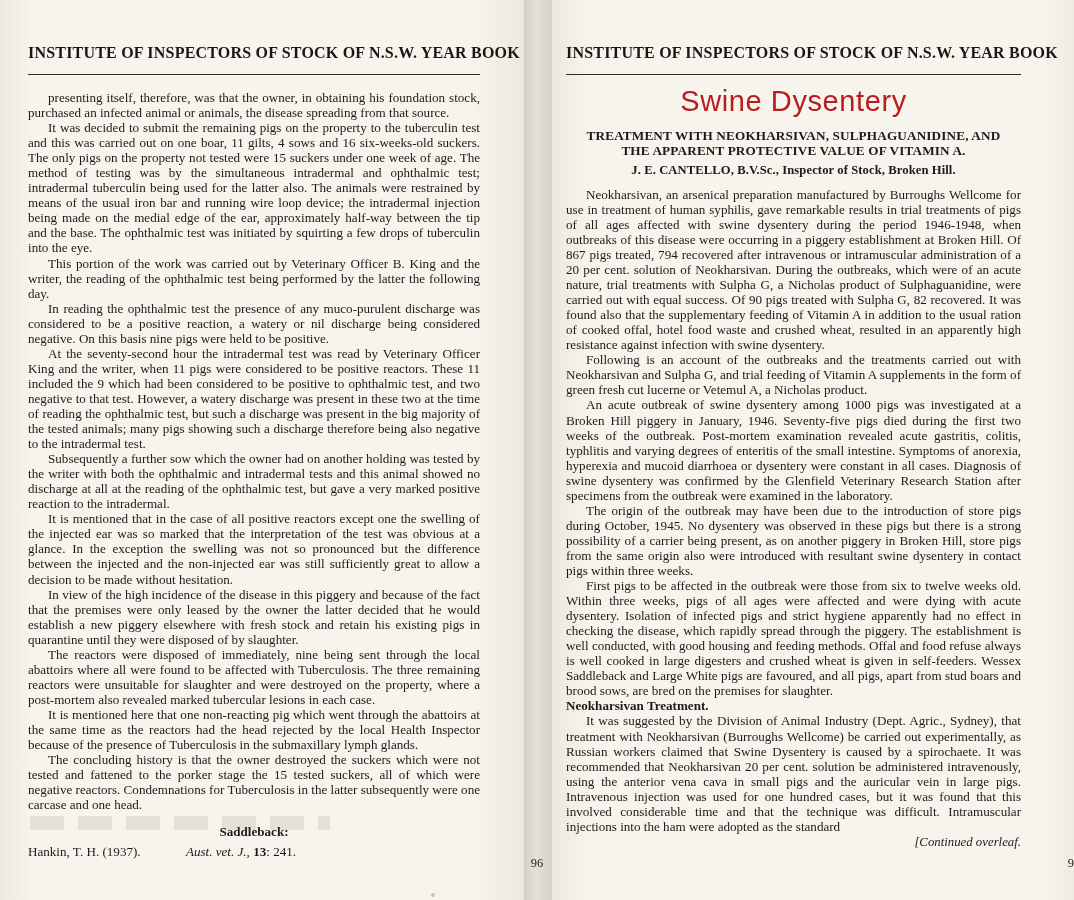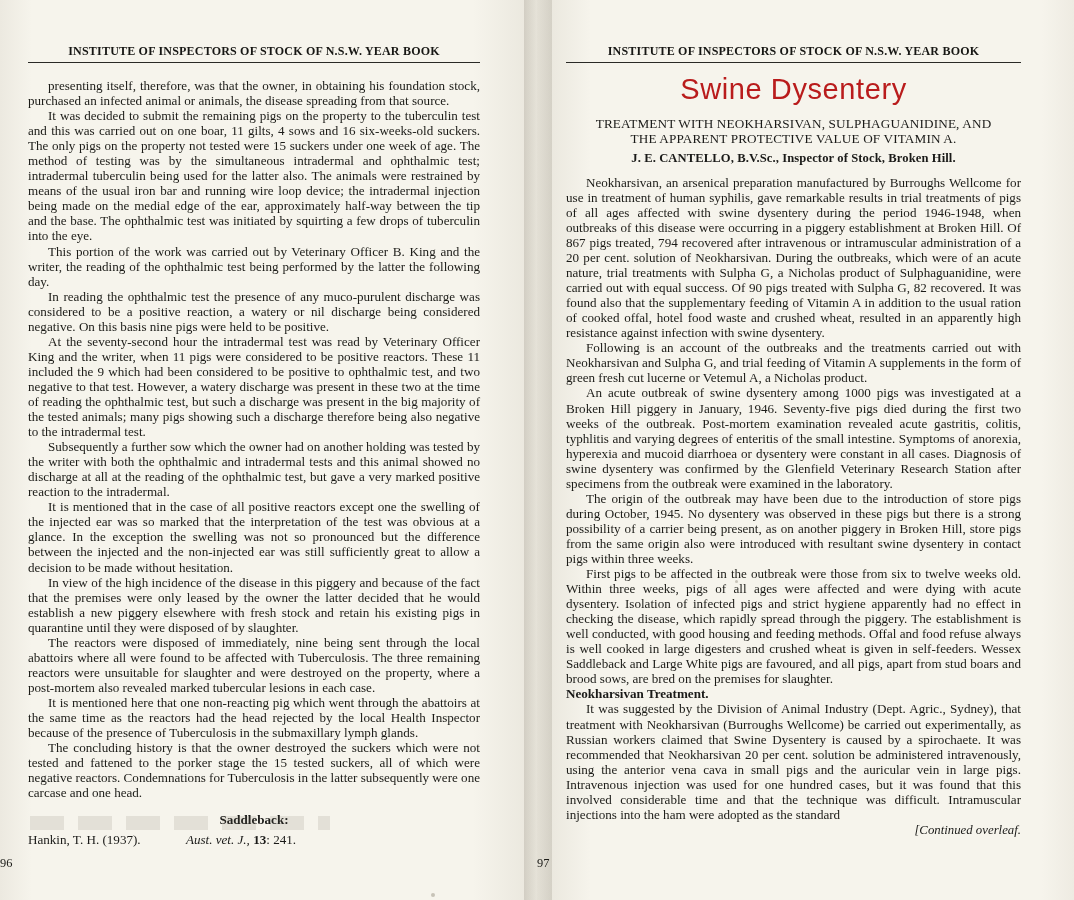--- a/index.html
+++ b/index.html
@@ -56,25 +56,25 @@
   .col-right {
     position: absolute;
     left: 566px;
     top: 44px;
     width: 455px;
   }
 
   .running-head {
     font-family: "Liberation Serif", serif;
     font-weight: bold;
-    font-size: 12px;
+    font-size: 16px;
     letter-spacing: 0.2px;
     text-align: center;
     white-space: nowrap;
-    padding-bottom: 3px;
+    padding-bottom: 12px;
     border-bottom: 1.6px solid #2a2a26;
     margin-bottom: 15px;
     color: #171714;
   }
   .col-right .running-head {
     margin-bottom: 10px;
   }
 
   p.body {
     margin: 0;
@@ -91,21 +91,21 @@
     font-family: "Liberation Sans", sans-serif;
     font-size: 29px;
     font-weight: normal;
     letter-spacing: 0.6px;
     text-align: center;
     margin: 6px 0 10px 0;
     color: #b91c1c;
   }
   .subtitle {
     text-align: center;
-    font-weight: normal;
+    font-weight: bold;
     font-size: 13.2px;
     line-height: 15.4px;
     letter-spacing: 0.15px;
     margin: 0;
   }
   .byline {
     text-align: center;
     font-weight: bold;
     font-size: 12.6px;
     margin: 4px 0 9px 0;
@@ -128,20 +128,21 @@
     font-size: 13.1px;
     line-height: 15.05px;
     margin: 0;
     text-align: left;
   }
   .reference em { font-style: italic; margin-left: 42px; }
   .reference b { font-weight: bold; }
   .folio {
     position: absolute;
     width: 100%;
+    text-align: center;
     font-size: 12.4px;
     color: #1b1b17;
   }
   .folio-left { left: 0; top: 856px; }
   .folio-right { left: 537px; top: 856px; }
 
   .continued {
     text-align: right;
     font-style: italic;
     font-size: 12.8px;

